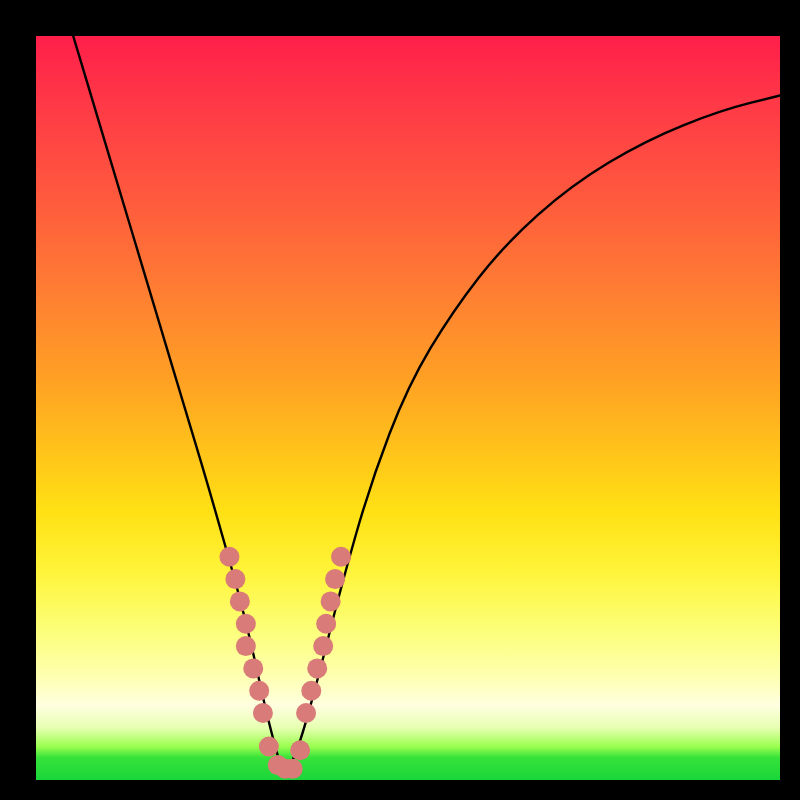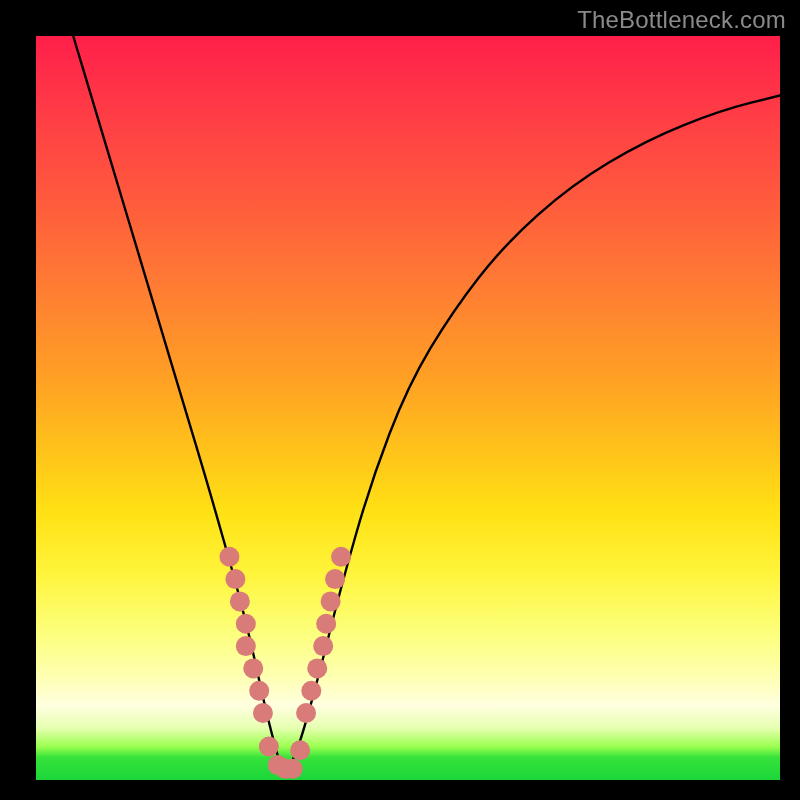--- a/index.html
+++ b/index.html
@@ -87,14 +87,13 @@
           <circle cx="275.28" cy="654.72" r="10" fill="#d97b78"></circle>
           <circle cx="281.23199999999997" cy="632.4" r="10" fill="#d97b78"></circle>
           <circle cx="287.184" cy="610.08" r="10" fill="#d97b78"></circle>
           <circle cx="290.16" cy="587.76" r="10" fill="#d97b78"></circle>
           <circle cx="294.624" cy="565.44" r="10" fill="#d97b78"></circle>
           <circle cx="299.088" cy="543.12" r="10" fill="#d97b78"></circle>
           <circle cx="305.03999999999996" cy="520.8" r="10" fill="#d97b78"></circle>
         </g>
     </svg>
   </div>
-  <div class="watermark">TheBottleneck.com</div>
 </div>
 
 </body></html>

